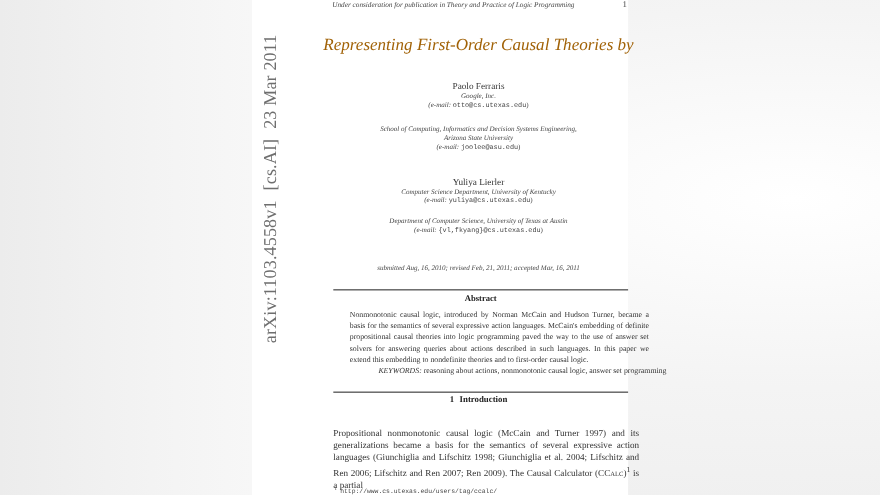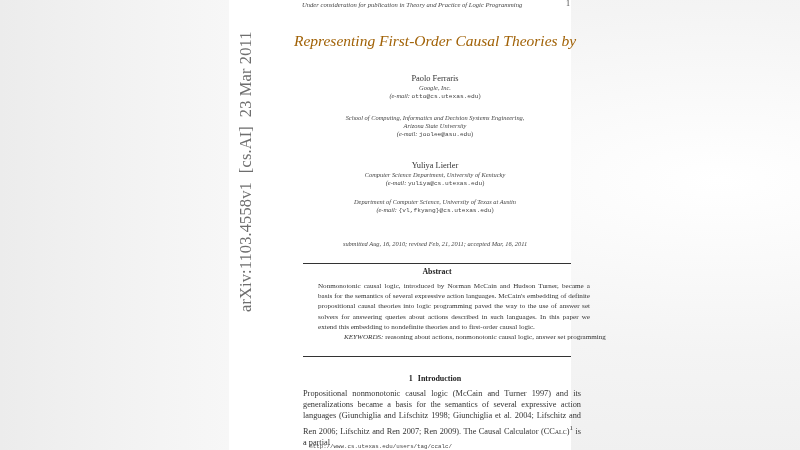--- a/index.html
+++ b/index.html
@@ -53,21 +53,21 @@
   .abstract-text {
     position: absolute; left: 318px; top: 281px; width: 272px;
     font-size: 7.1px; line-height: 10.2px; color: #333; text-align: justify;
   }
   .keywords {
     position: absolute; left: 303px; top: 333px; width: 272px;
     font-size: 7.1px; line-height: 9.5px; color: #333; margin-left: 41px;
   }
   .keywords .kw { font-style: italic; }
   .section-title {
-    position: absolute; left: 290px; top: 374px; width: 290px; text-align: center;
+    position: absolute; left: 290px; top: 358px; width: 290px; text-align: center;
     font-size: 8px; font-weight: bold; color: #222;
   }
   .section-title .num { margin-right: 5px; }
   .intro-text {
     position: absolute; left: 303px; top: 388px; width: 278px;
     font-size: 8.3px; line-height: 11.2px; color: #333; text-align: justify;
   }
   .sc { font-variant: small-caps; }
   .footnote {
     position: absolute; left: 304px; top: 441px; font-size: 5.8px; color: #444;

